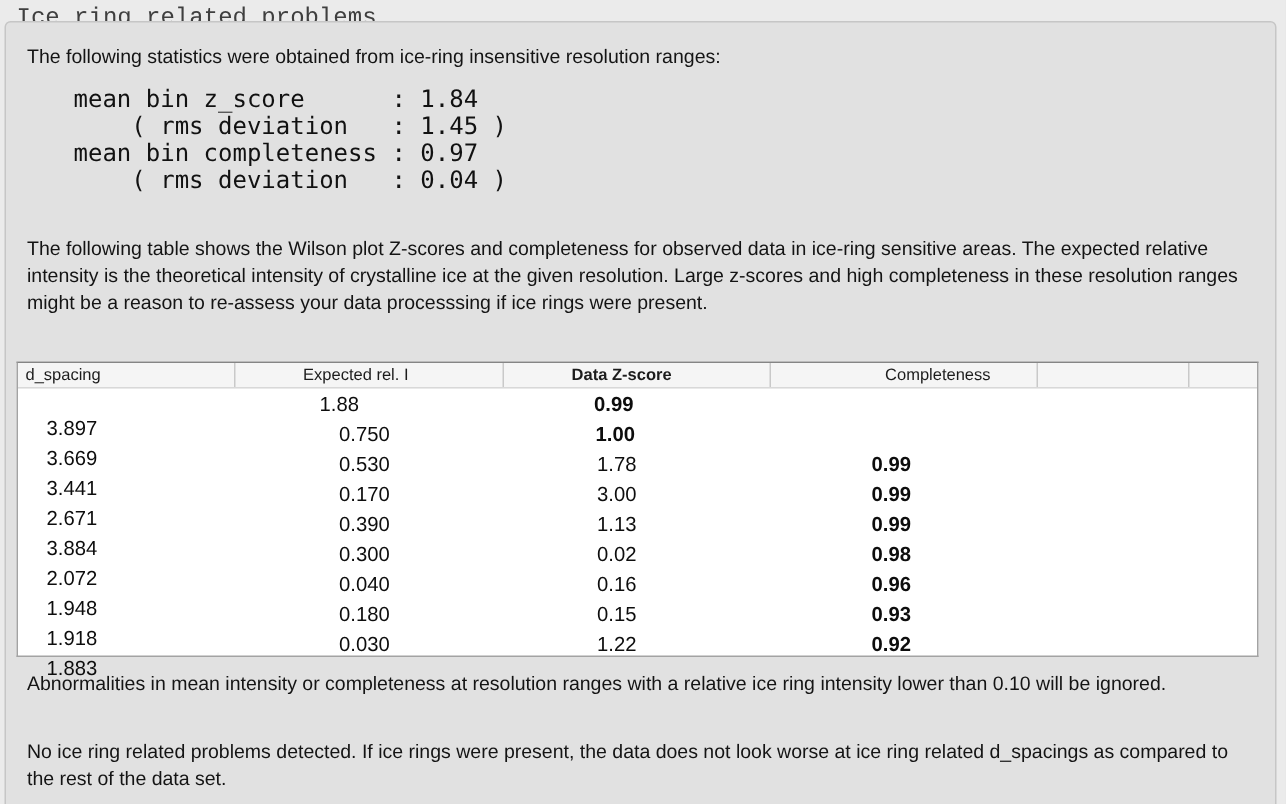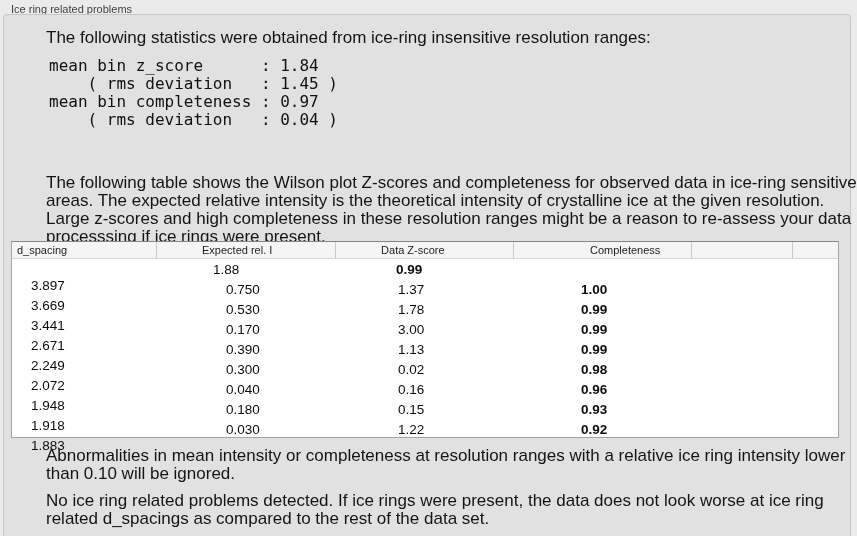--- a/index.html
+++ b/index.html
@@ -8,45 +8,45 @@
     width: 857px;
     height: 536px;
     overflow: hidden;
     background: #ebebeb;
     font-family: "Liberation Sans", "DejaVu Sans", sans-serif;
   }
   .groupbox-label {
     position: absolute;
     left: 11px;
     top: 3px;
-    font-size: 11px;
+    font-size: 16px;
     color: #3f3f3f;
+    font-family: Liberation Mono, monospace;
   }
   .panel {
     position: absolute;
     left: 3px;
     right: 6px;
     top: 14px;
     height: 540px;
     background: #e1e1e1;
     border: 1px solid #c6c6c6;
     border-radius: 4px;
     box-sizing: border-box;
   }
   .para {
     position: absolute;
     left: 14px;
-    font-size: 17px;
+    font-size: 13px;
     line-height: 18px;
     color: #141414;
     width: 812px;
-    margin-left: 28px;
   }
   .p-intro   { top: 14px; }
-  .p-desc    { top: 159px; }
+  .p-desc    { top: 142px; }
   .p-ignore  { top: 432px; }
   .p-concl   { top: 477px; }
   .mono-block {
     position: absolute;
     left: 45px;
     top: 42px;
     font-family: "DejaVu Sans Mono", "Liberation Mono", monospace;
     font-size: 16px;
     line-height: 18px;
     color: #111111;
@@ -75,21 +75,21 @@
     box-sizing: border-box;
     border-right: 1px solid #c9c9c9;
     font-size: 11px;
     color: #1c1c1c;
     padding: 2px 0 0 5px;
     overflow: hidden;
     white-space: nowrap;
   }
   .hc-0 { width: 193px; }
   .hc-1 { width: 185px; }
-  .hc-2 { width: 184px; }
+  .hc-2 { width: 184px; font-weight: bold; }
   .hc-3 { width: 183px; text-align: center; }
   .hc-4 { width: 80px; }
   .hc-5 { flex: 1; border-right: none; }
   .lc-row {
     display: flex;
     height: 20px;
     font-size: 13.5px;
     color: #0d0d0d;
     align-items: center;
   }
@@ -126,37 +126,36 @@
     </div>
     <div id="table-body">
         <div class="lc-row">
           <div class="lc-cell dc-0">3.897</div>
           <div class="lc-cell dc-2">1.88</div>
           <div class="lc-cell dc-3">0.99</div>
         </div>
         <div class="lc-row">
           <div class="lc-cell dc-0">3.669</div>
           <div class="lc-cell dc-1">0.750</div>
-          <div class="lc-cell dc-2">1.37</div>
           <div class="lc-cell dc-3">1.00</div>
         </div>
         <div class="lc-row">
           <div class="lc-cell dc-0">3.441</div>
           <div class="lc-cell dc-1">0.530</div>
           <div class="lc-cell dc-2">1.78</div>
           <div class="lc-cell dc-3">0.99</div>
         </div>
         <div class="lc-row">
           <div class="lc-cell dc-0">2.671</div>
           <div class="lc-cell dc-1">0.170</div>
           <div class="lc-cell dc-2">3.00</div>
           <div class="lc-cell dc-3">0.99</div>
         </div>
         <div class="lc-row">
-          <div class="lc-cell dc-0">2.249</div>
+          <div class="lc-cell dc-0">3.884</div>
           <div class="lc-cell dc-1">0.390</div>
           <div class="lc-cell dc-2">1.13</div>
           <div class="lc-cell dc-3">0.99</div>
         </div>
         <div class="lc-row">
           <div class="lc-cell dc-0">2.072</div>
           <div class="lc-cell dc-1">0.300</div>
           <div class="lc-cell dc-2">0.02</div>
           <div class="lc-cell dc-3">0.98</div>
         </div>

